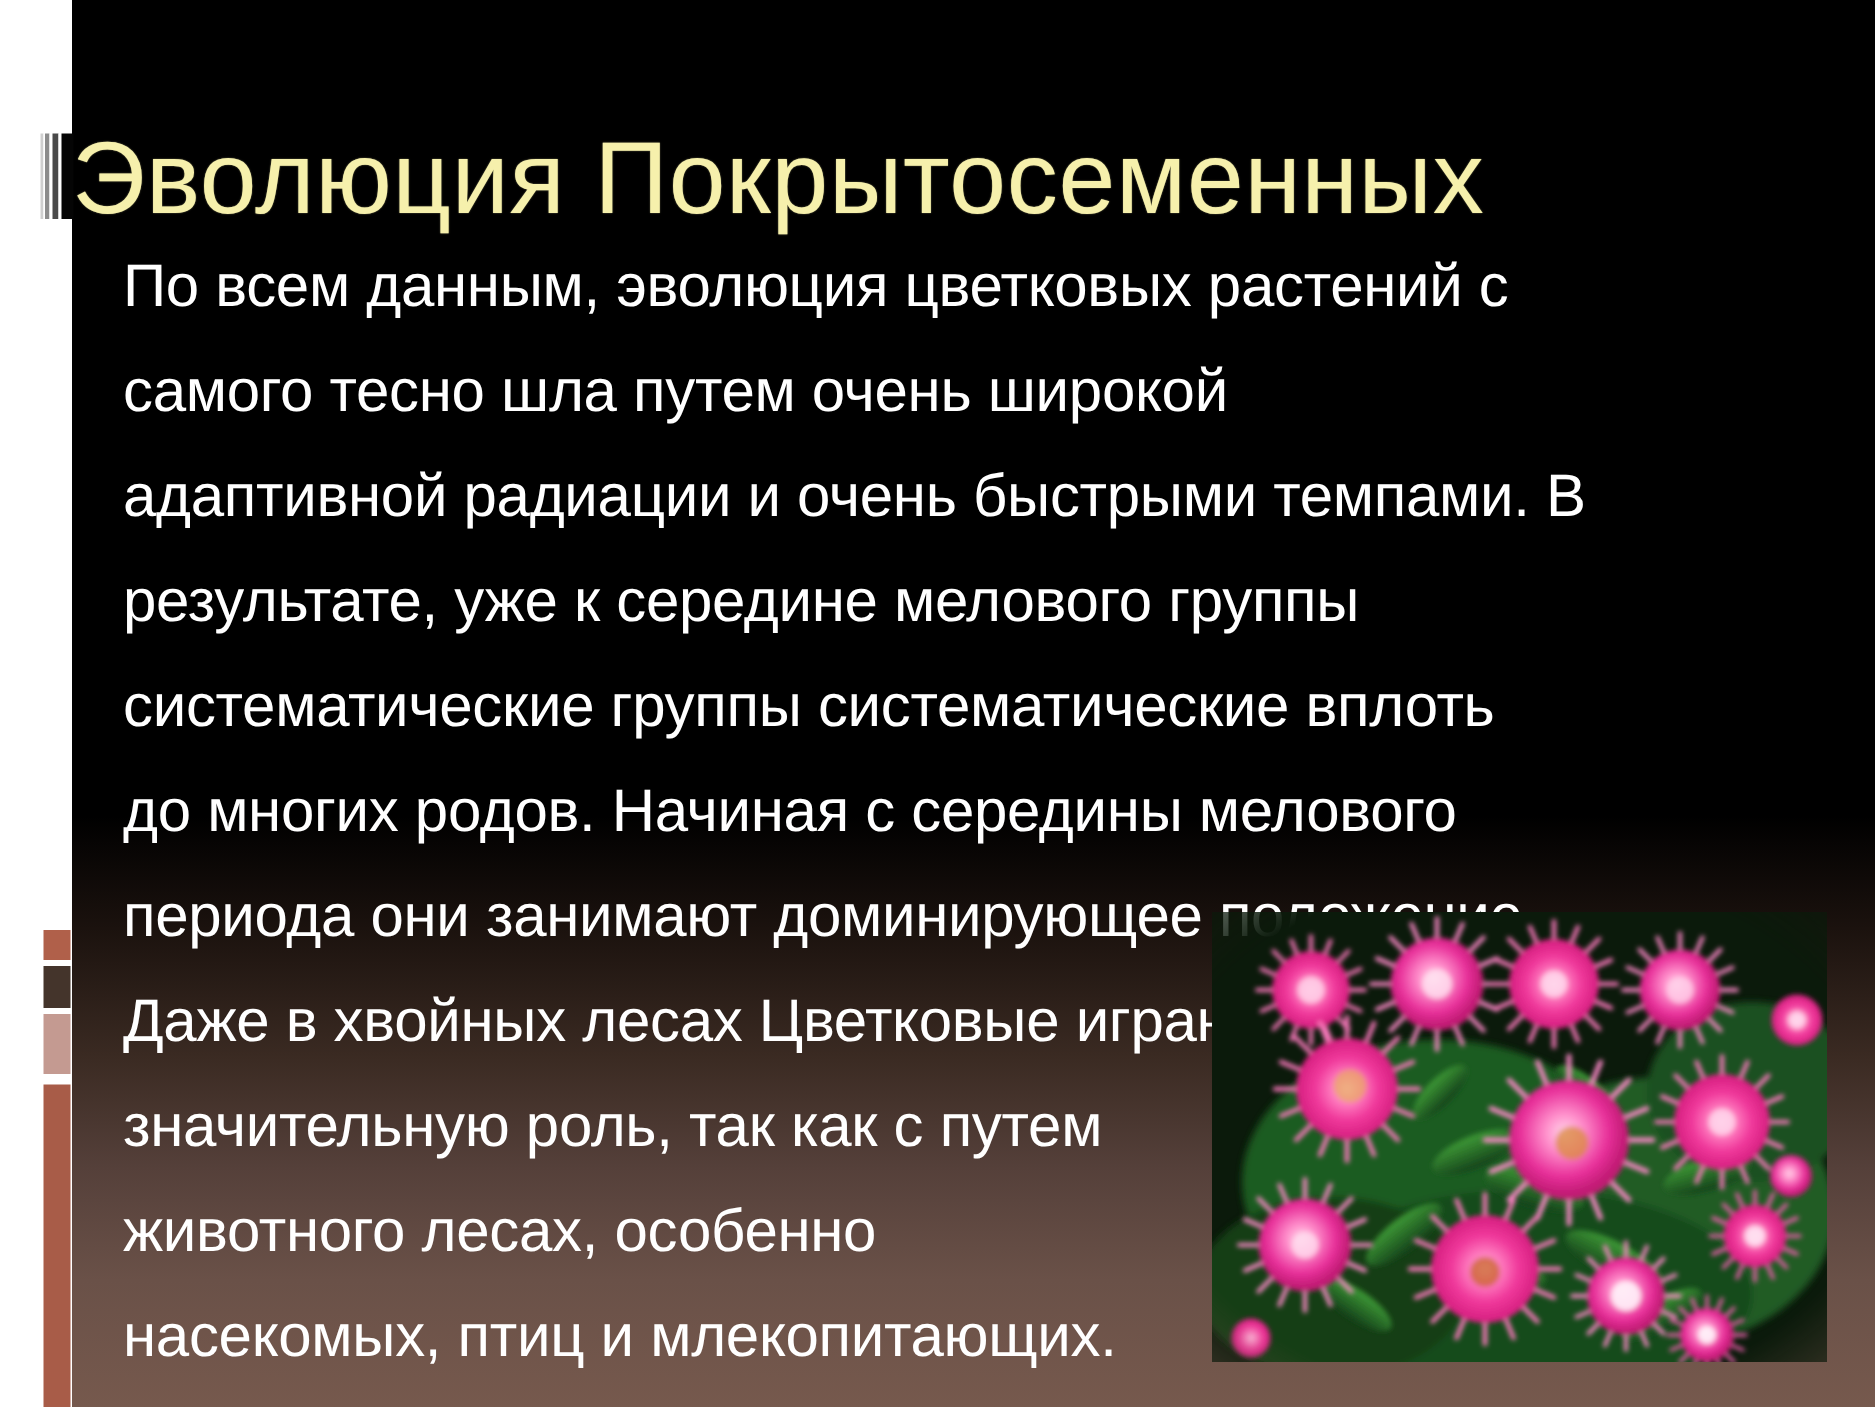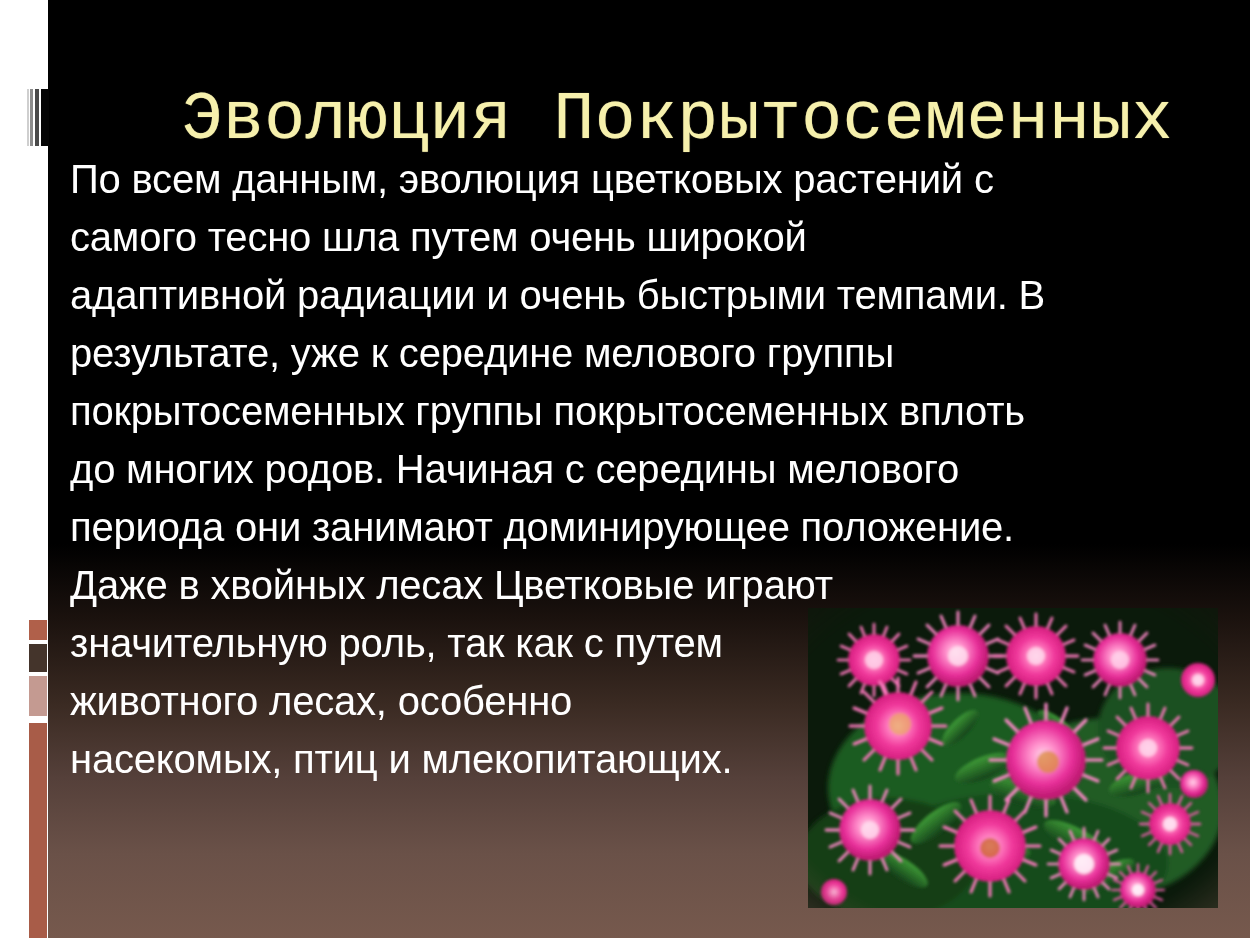--- a/index.html
+++ b/index.html
@@ -78,23 +78,23 @@
         #6a5148 91%,
         #76594d 100%);
     overflow: hidden;
   }
 
   
   .title {
     position: absolute;
     left: 0; top: 38px;
     width: 1125px;
-    text-align: right;
+    text-align: left;
     color: #f6f0ac;
-    font-family: Liberation Mono, monospace;
+    font-family: Liberation Sans, sans-serif;
     font-size: 68px;
     font-weight: 400;
     letter-spacing: 0.5px;
     line-height: 1.05;
     white-space: nowrap;
     text-shadow: 0 0 1px rgba(246,240,172,0.6);
   }
 
   
   .body-text {
@@ -103,21 +103,21 @@
     width: 1130px;
     color: #ffffff;
     font-family: "Liberation Sans", sans-serif;
     font-size: 40px;
     font-weight: 400;
     line-height: 58px;
     letter-spacing: -0.2px;
     text-align: left;
     z-index: 3;
   }
-  .body-text p { margin: 0; }
+  .body-text p { margin: 12px; }
 
   
   .photo {
     position: absolute;
     left: 760px; top: 608px;
     width: 410px; height: 300px;
     z-index: 4;
     overflow: hidden;
     filter: blur(0.4px);
     -webkit-mask-image: radial-gradient(ellipse 96% 96% at 50% 50%, #000 62%, rgba(0,0,0,0) 99%);
@@ -132,21 +132,21 @@
 
   <div class="canvas">
 
     <h1 class="title">Эволюция Покрытосеменных</h1>
 
     <div class="body-text">
       <p> По всем данным, эволюция цветковых растений с</p>
       <p>самого тесно шла путем очень широкой</p>
       <p>адаптивной радиации и очень быстрыми темпами. В</p>
       <p>результате, уже к середине мелового группы</p>
-      <p>покрытосеменных группы покрытосеменных вплоть</p>
+      <p>систематические группы систематические вплоть</p>
       <p>до многих родов. Начиная с середины мелового</p>
       <p>периода они занимают доминирующее положение.</p>
       <p>Даже в хвойных лесах Цветковые играют</p>
       <p>значительную роль, так как с путем</p>
       <p>животного лесах, особенно</p>
       <p>насекомых, птиц и млекопитающих.</p>
     </div>
 
     <div class="photo">
       <svg viewBox="0 0 410 300" preserveAspectRatio="none">

